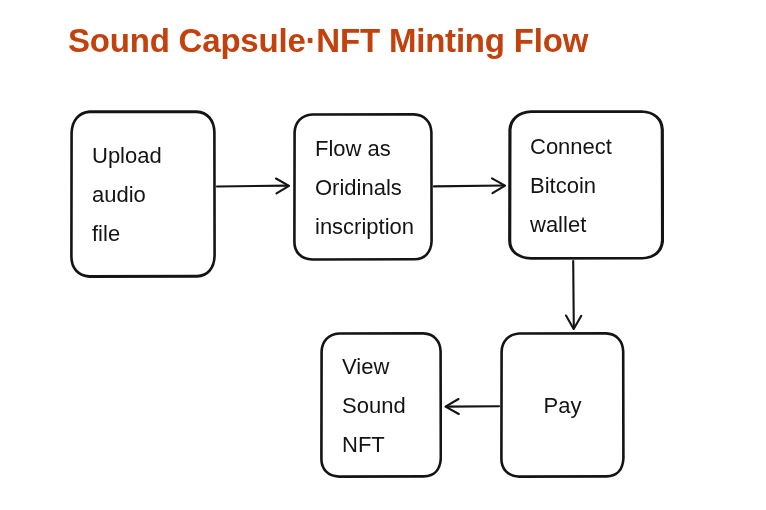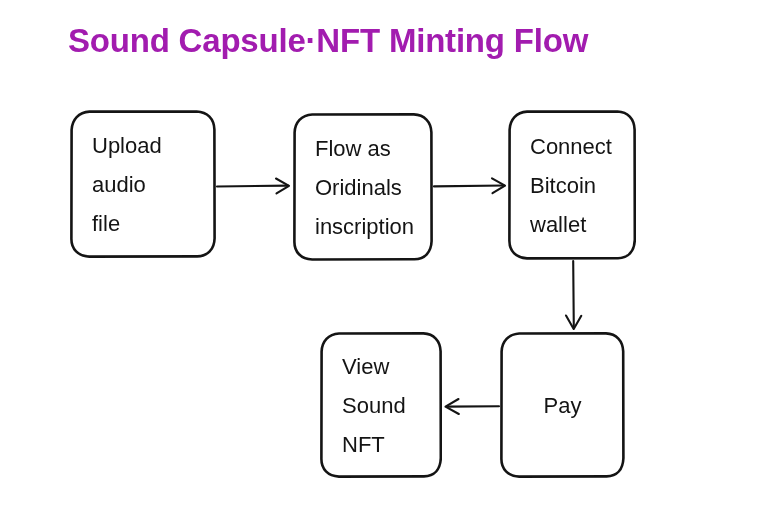--- a/index.html
+++ b/index.html
@@ -15,21 +15,21 @@
     overflow: hidden;
     font-family: "Liberation Sans", sans-serif;
   }
   #flow-title {
     position: absolute;
     left: 68px;
     top: 22px;
     font-size: 33px;
     font-weight: 600;
     letter-spacing: -0.2px;
-    color: #a21caf;
+    color: #c2410c;
     white-space: nowrap;
   }
   #edges-layer {
     position: absolute;
     left: 0;
     top: 0;
     width: 766px;
     height: 510px;
     pointer-events: none;
   }
@@ -56,23 +56,23 @@
     z-index: 2;
   }
   .node.align-left .node-label {
     text-align: left;
     padding-left: 22px;
   }
   .node.align-center .node-label {
     text-align: center;
     padding-left: 0;
   }
-  #node-upload   { left: 70px;  top: 110px; width: 146px; height: 148px; }
+  #node-upload   { left: 70px;  top: 110px; width: 146px; height: 168px; }
   #node-mint     { left: 293px; top: 113px; width: 140px; height: 148px; }
-  #node-connect  { left: 508px; top: 110px; width: 128px; height: 150px; }
+  #node-connect  { left: 508px; top: 110px; width: 156px; height: 150px; }
   #node-view     { left: 320px; top: 332px; width: 122px; height: 146px; }
   #node-pay      { left: 500px; top: 332px; width: 125px; height: 146px; }
 </style>
 </head>
 <body>
 
 <div id="canvas">
 
   <div id="flow-title">Sound Capsule·NFT Minting Flow</div>
 

